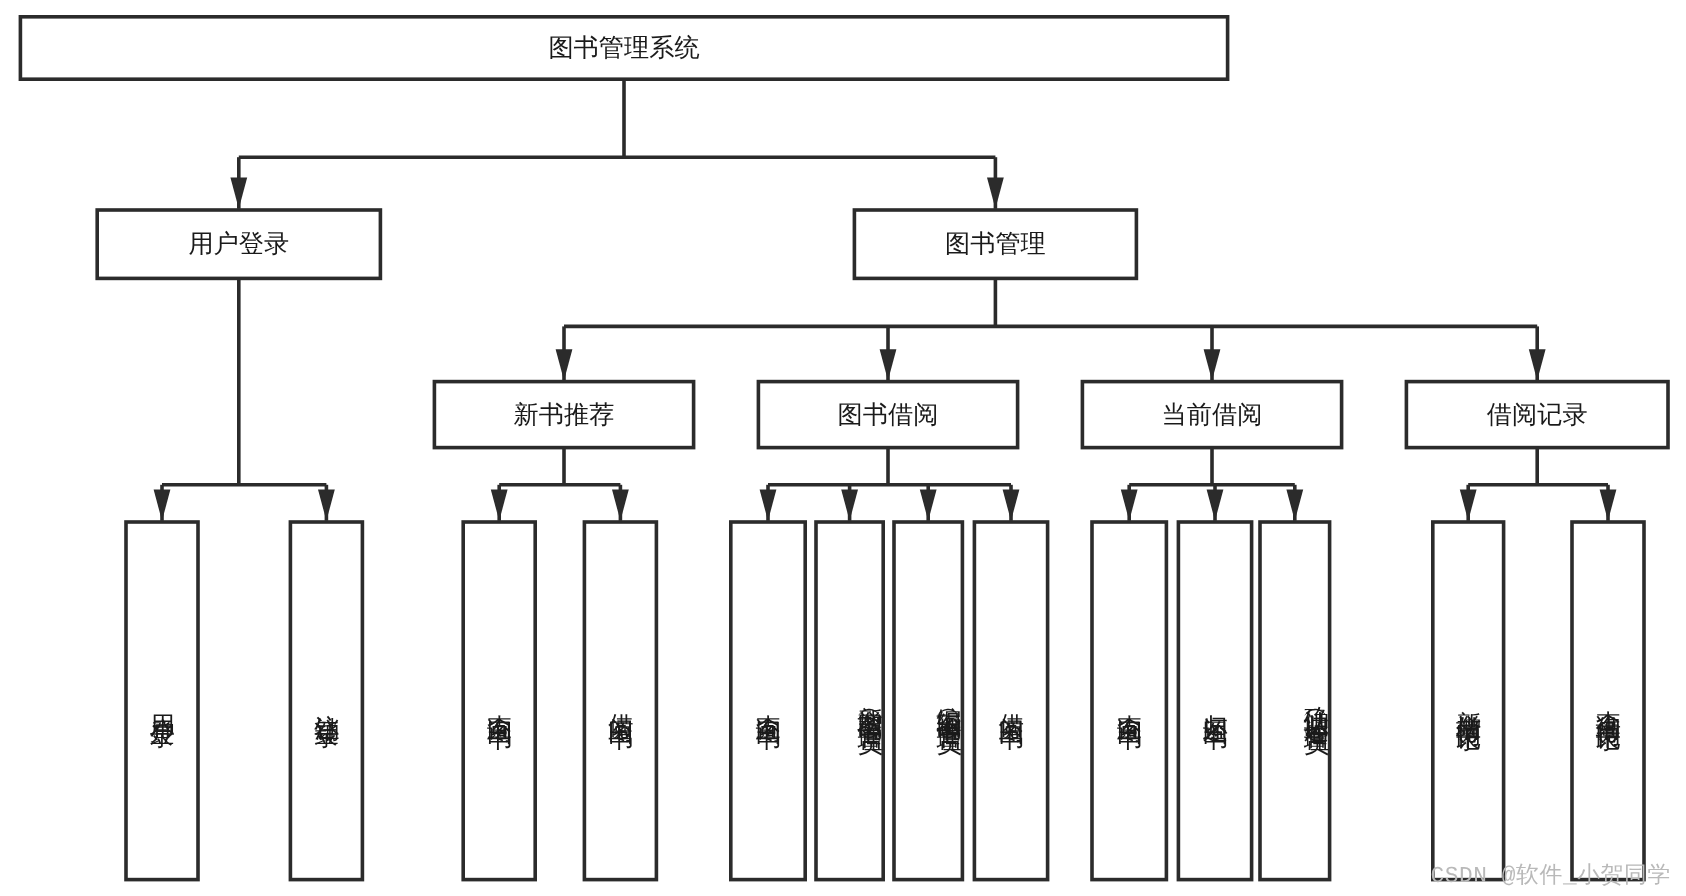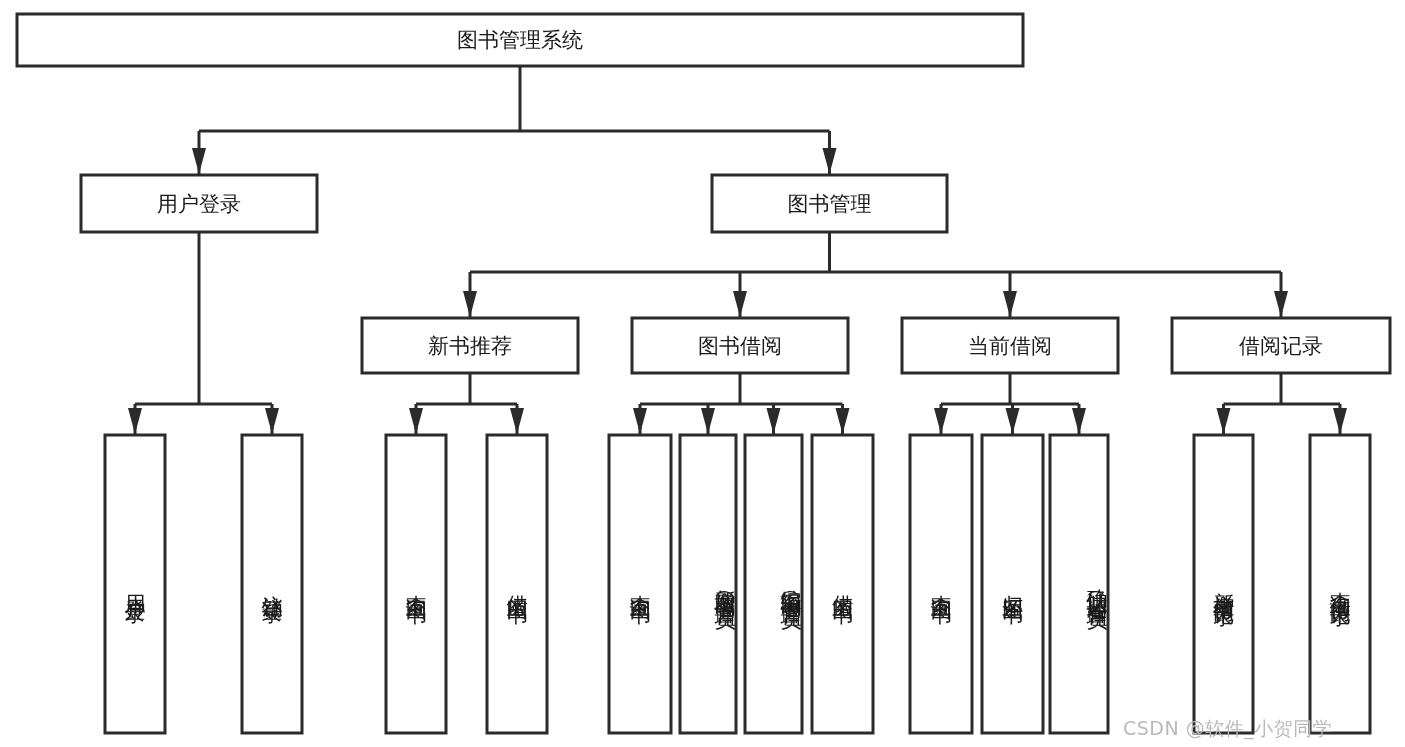--- a/index.html
+++ b/index.html
@@ -218,15 +218,15 @@
       <div class="vlabel" style="left: 680px; top: 441px; width: 56px; height: 288px;">新增图书（管理员）</div>
       <div class="vlabel" style="left: 745px; top: 441px; width: 57px; height: 288px;">编辑图书（管理员）</div>
       <div class="vlabel center-v" style="left: 812px; top: 435px; width: 61px; height: 298px;">借阅图书</div>
       <div class="vlabel center-v" style="left: 910px; top: 435px; width: 62px; height: 298px;">查询图书</div>
       <div class="vlabel center-v" style="left: 982px; top: 435px; width: 61px; height: 298px;">归还图书</div>
       <div class="vlabel" style="left: 1050px; top: 441px; width: 58px; height: 288px;">确认归还（管理员）</div>
       <div class="vlabel center-v" style="left: 1194px; top: 435px; width: 59px; height: 298px;">新增借阅记录</div>
       <div class="vlabel center-v" style="left: 1310px; top: 435px; width: 60px; height: 298px;">查询借阅记录</div>
     </div>
 
-  <div class="watermark" style="left: 1123px; top: 716px;">CSDN @软件_小贺同学</div>
+  <div class="watermark" style="left: 1192px; top: 716px; font-family: Liberation Mono, monospace;">CSDN @软件_小贺同学</div>
 
 </div>
 
 </body></html>

